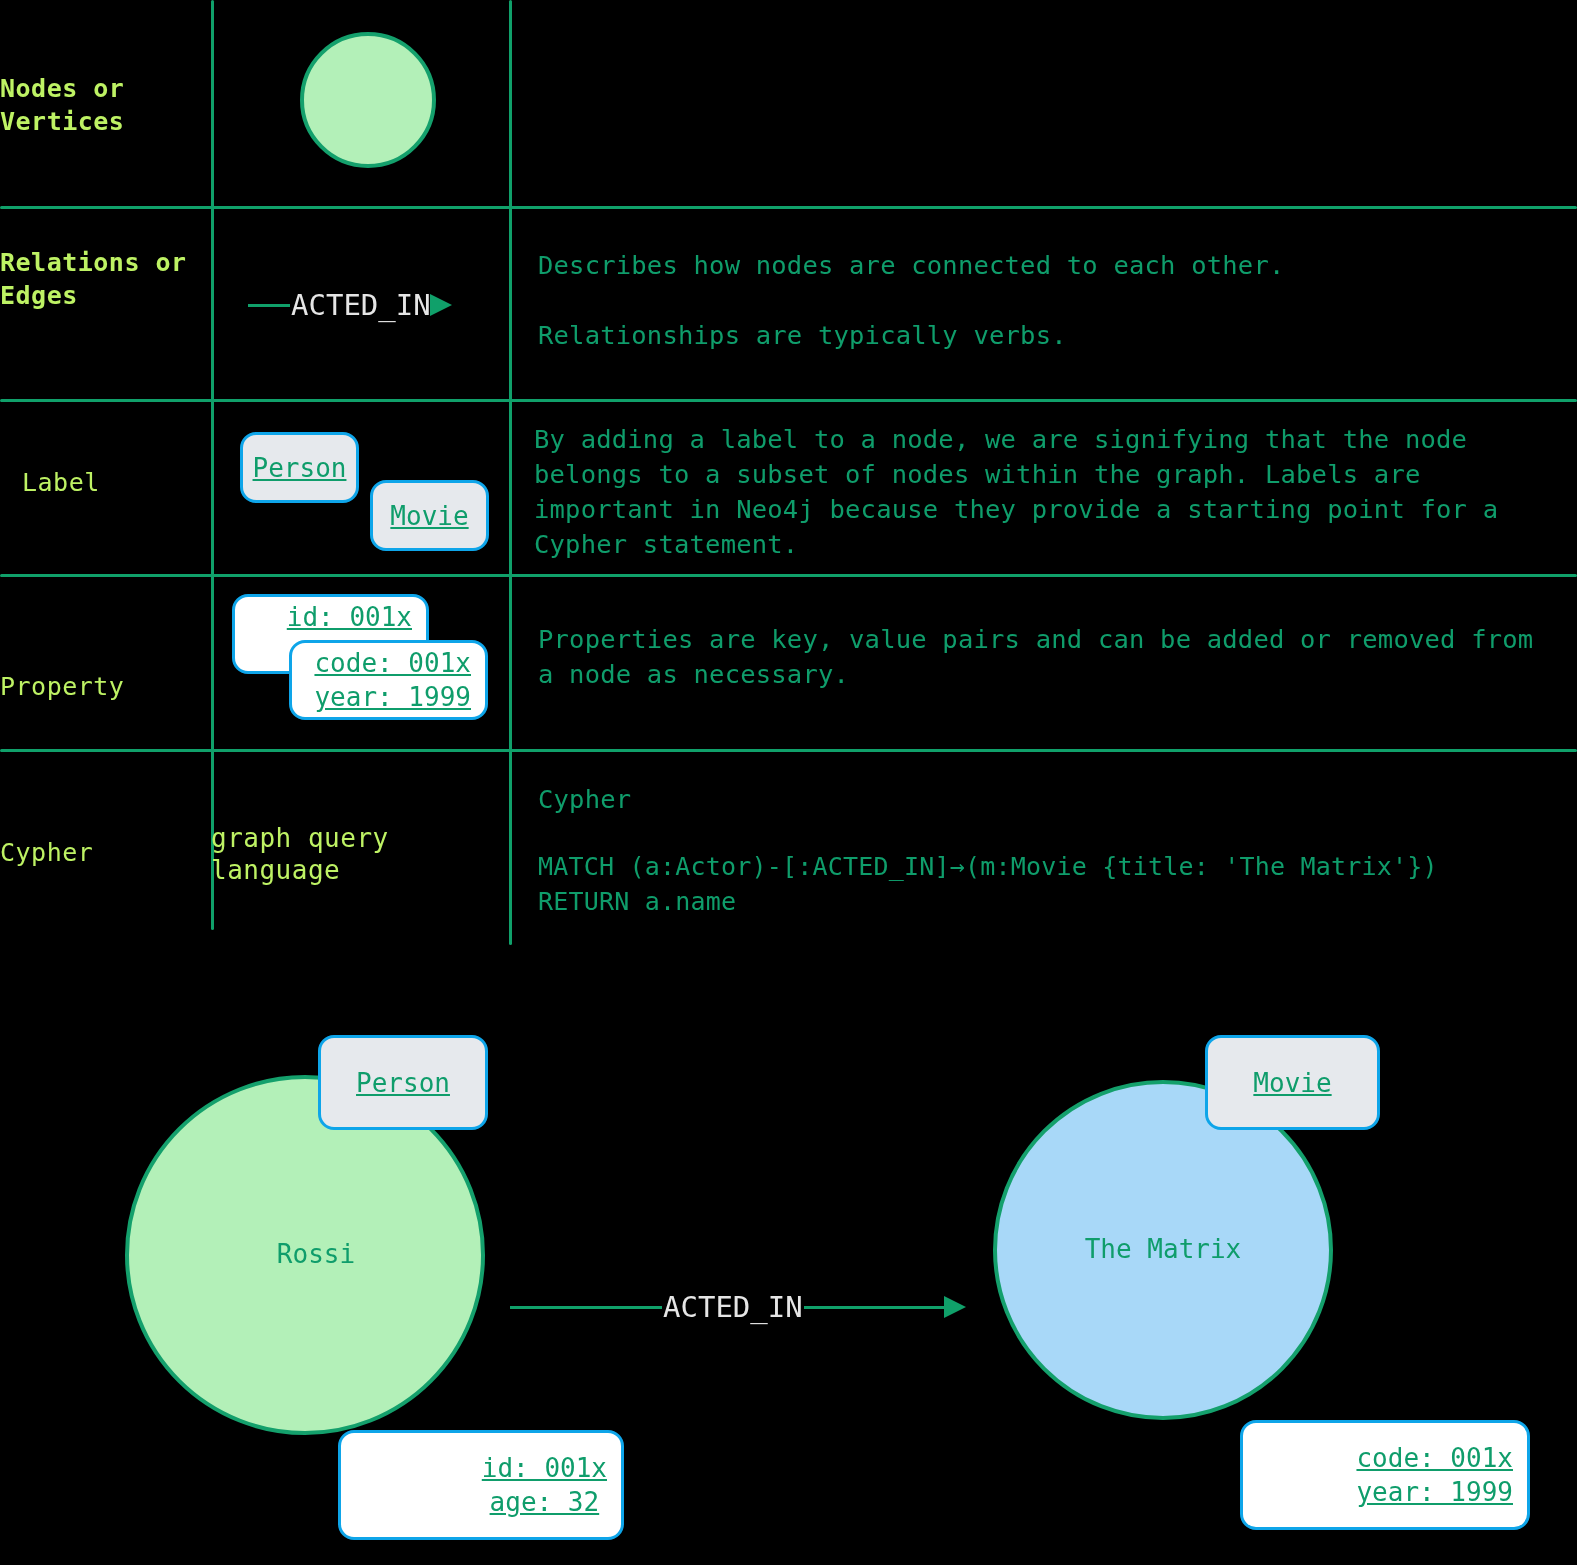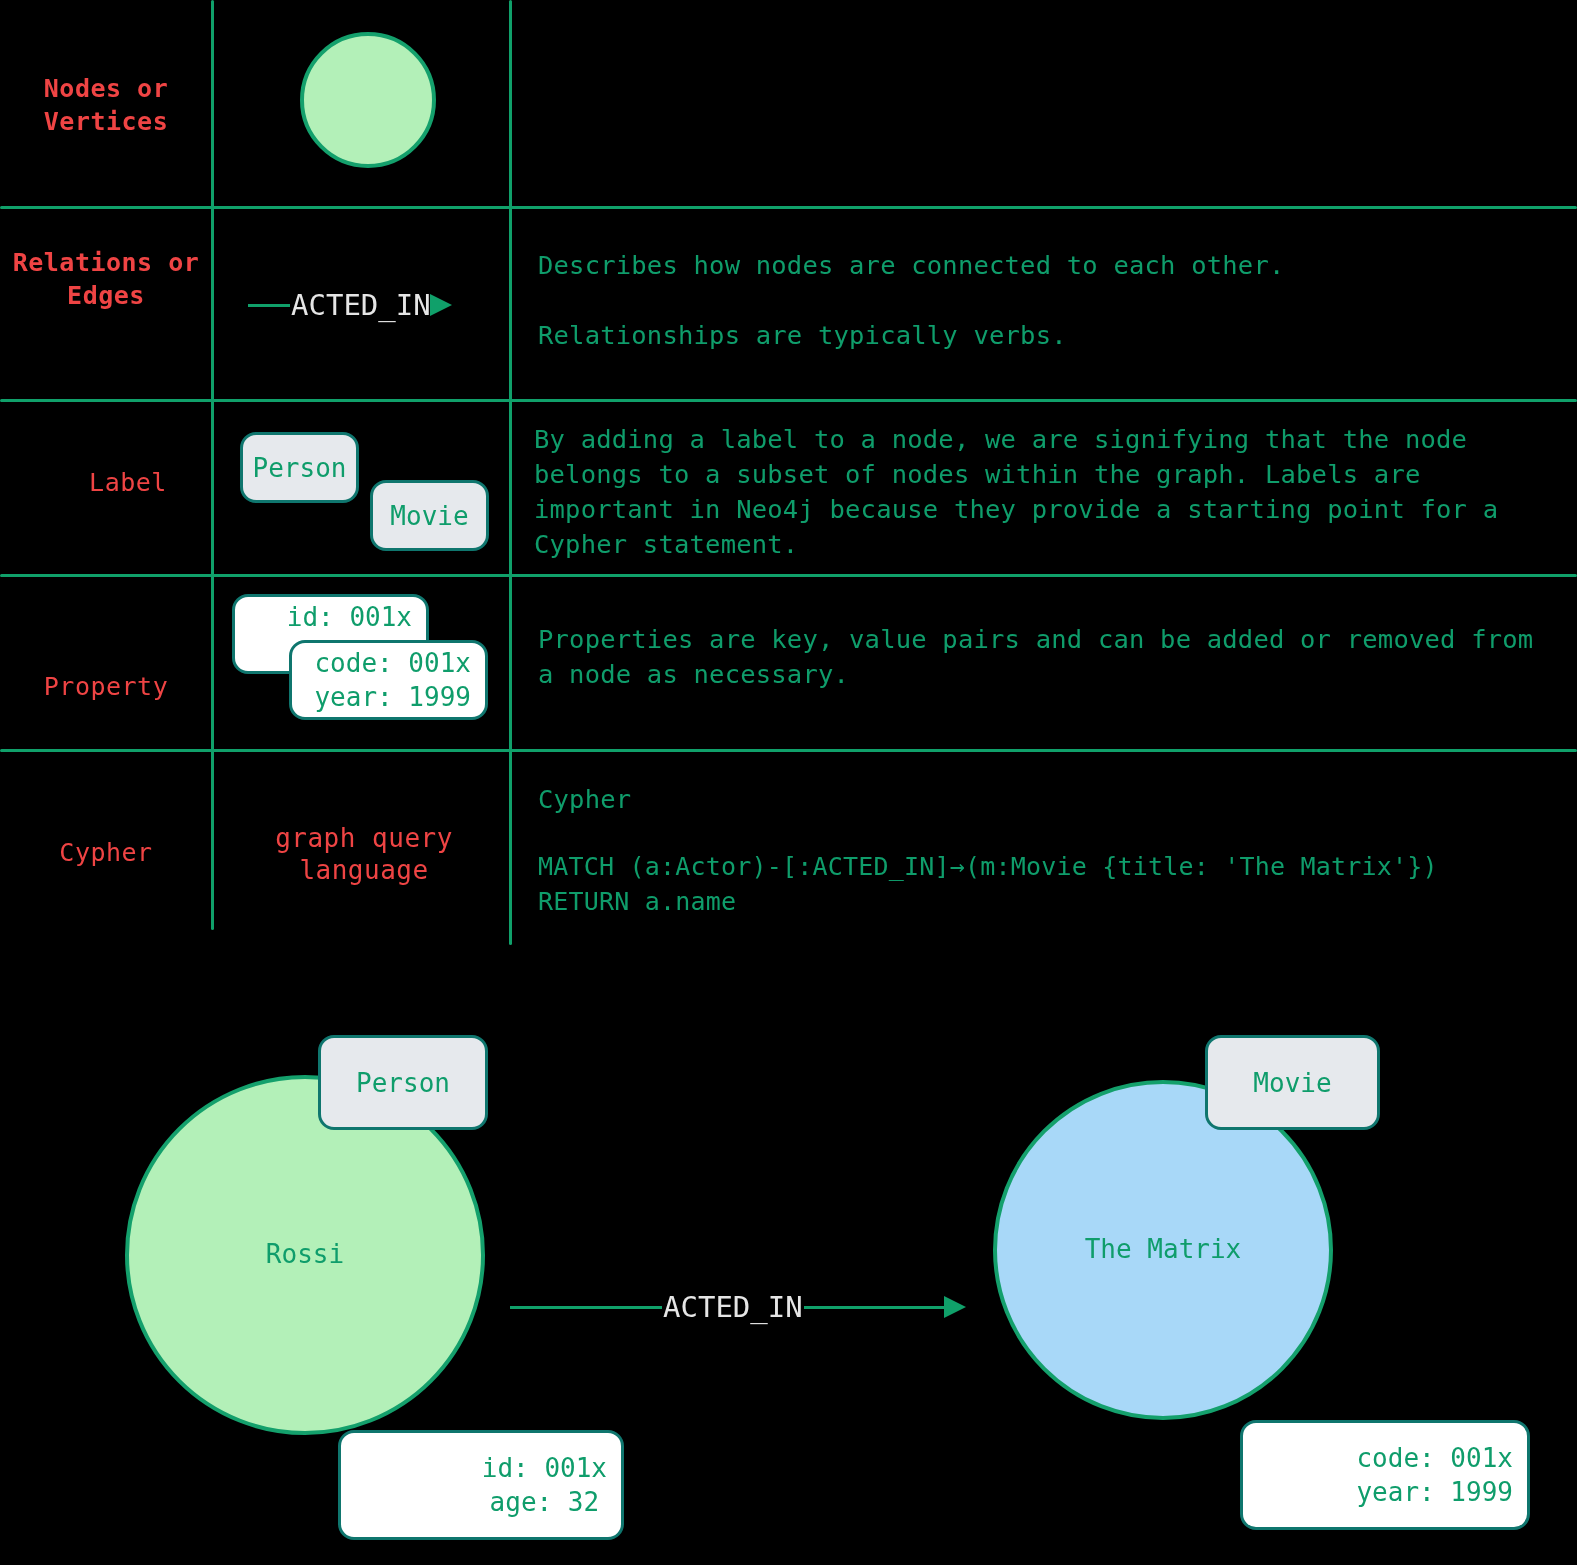--- a/index.html
+++ b/index.html
@@ -32,25 +32,24 @@
   #legend-table {
     position: absolute;
     left: 0; top: 0;
     width: 1577px; height: 950px;
   }
 
   .cell-term {
     position: absolute;
     left: 0;
     width: 212px;
-    text-align: center;
     font-weight: bold;
     font-size: 25px;
     line-height: 33px;
-    color: #ef4444;
+    color: #bef264;
     letter-spacing: 0.5px;
   }
   .cell-term.thin { font-weight: normal; }
 
   .cell-desc {
     position: absolute;
     left: 538px;
     width: 1010px;
     font-size: 25.5px;
     line-height: 35px;
@@ -99,30 +98,31 @@
     border-top: 11px solid transparent;
     border-bottom: 11px solid transparent;
     border-left: 22px solid #10a06a;
     flex: none;
     margin-left: -2px;
   }
 
   
   .chip {
     position: absolute;
-    border: 3px solid #0f766e;
+    border: 3px solid #0ea5e9;
     border-radius: 16px;
     box-sizing: border-box;
     display: flex;
     align-items: center;
     justify-content: center;
     font-size: 26px;
     color: #0f9d6b;
     white-space: pre;
     line-height: 34px;
+    text-decoration: underline;
   }
   .chip-label { background: #e6e9ed; }
   .chip-prop  { background: #ffffff; text-align: center; justify-content: flex-end; padding-right: 14px; }
 
   
   #graph-figure {
     position: absolute;
     left: 0; top: 980px;
     width: 1577px; height: 585px;
   }
@@ -183,21 +183,21 @@
 language</div>
 
   <div class="cell-desc" style="top:782px;">Cypher</div>
   <div class="cell-desc" style="top:849px; font-size:25px; line-height:35px;">MATCH (a:Actor)-[:ACTED_IN]→(m:Movie {title: 'The Matrix'})
 RETURN a.name</div>
 </div>
 
 <div id="graph-figure">
 
   <div class="node-circle node-green" style="left:125px; top:95px; width:360px; height:360px;">
-    <div class="node-caption" style="top:160px;">Rossi</div>
+    <div class="node-caption" style="top:160px;padding-left:11px;">Rossi</div>
   </div>
 
   <div class="chip chip-label" style="left:318px; top:55px; width:170px; height:95px; z-index:3;">Person</div>
 
   <div class="chip chip-prop" style="left:338px; top:450px; width:286px; height:110px; z-index:3;">id: 001x
 age: 32</div>
 
   <div class="rel-wrap" style="left:510px; top:310px;">
     <div class="rel-line" style="width:152px;"></div>
     <div class="rel-label">ACTED_IN</div>

